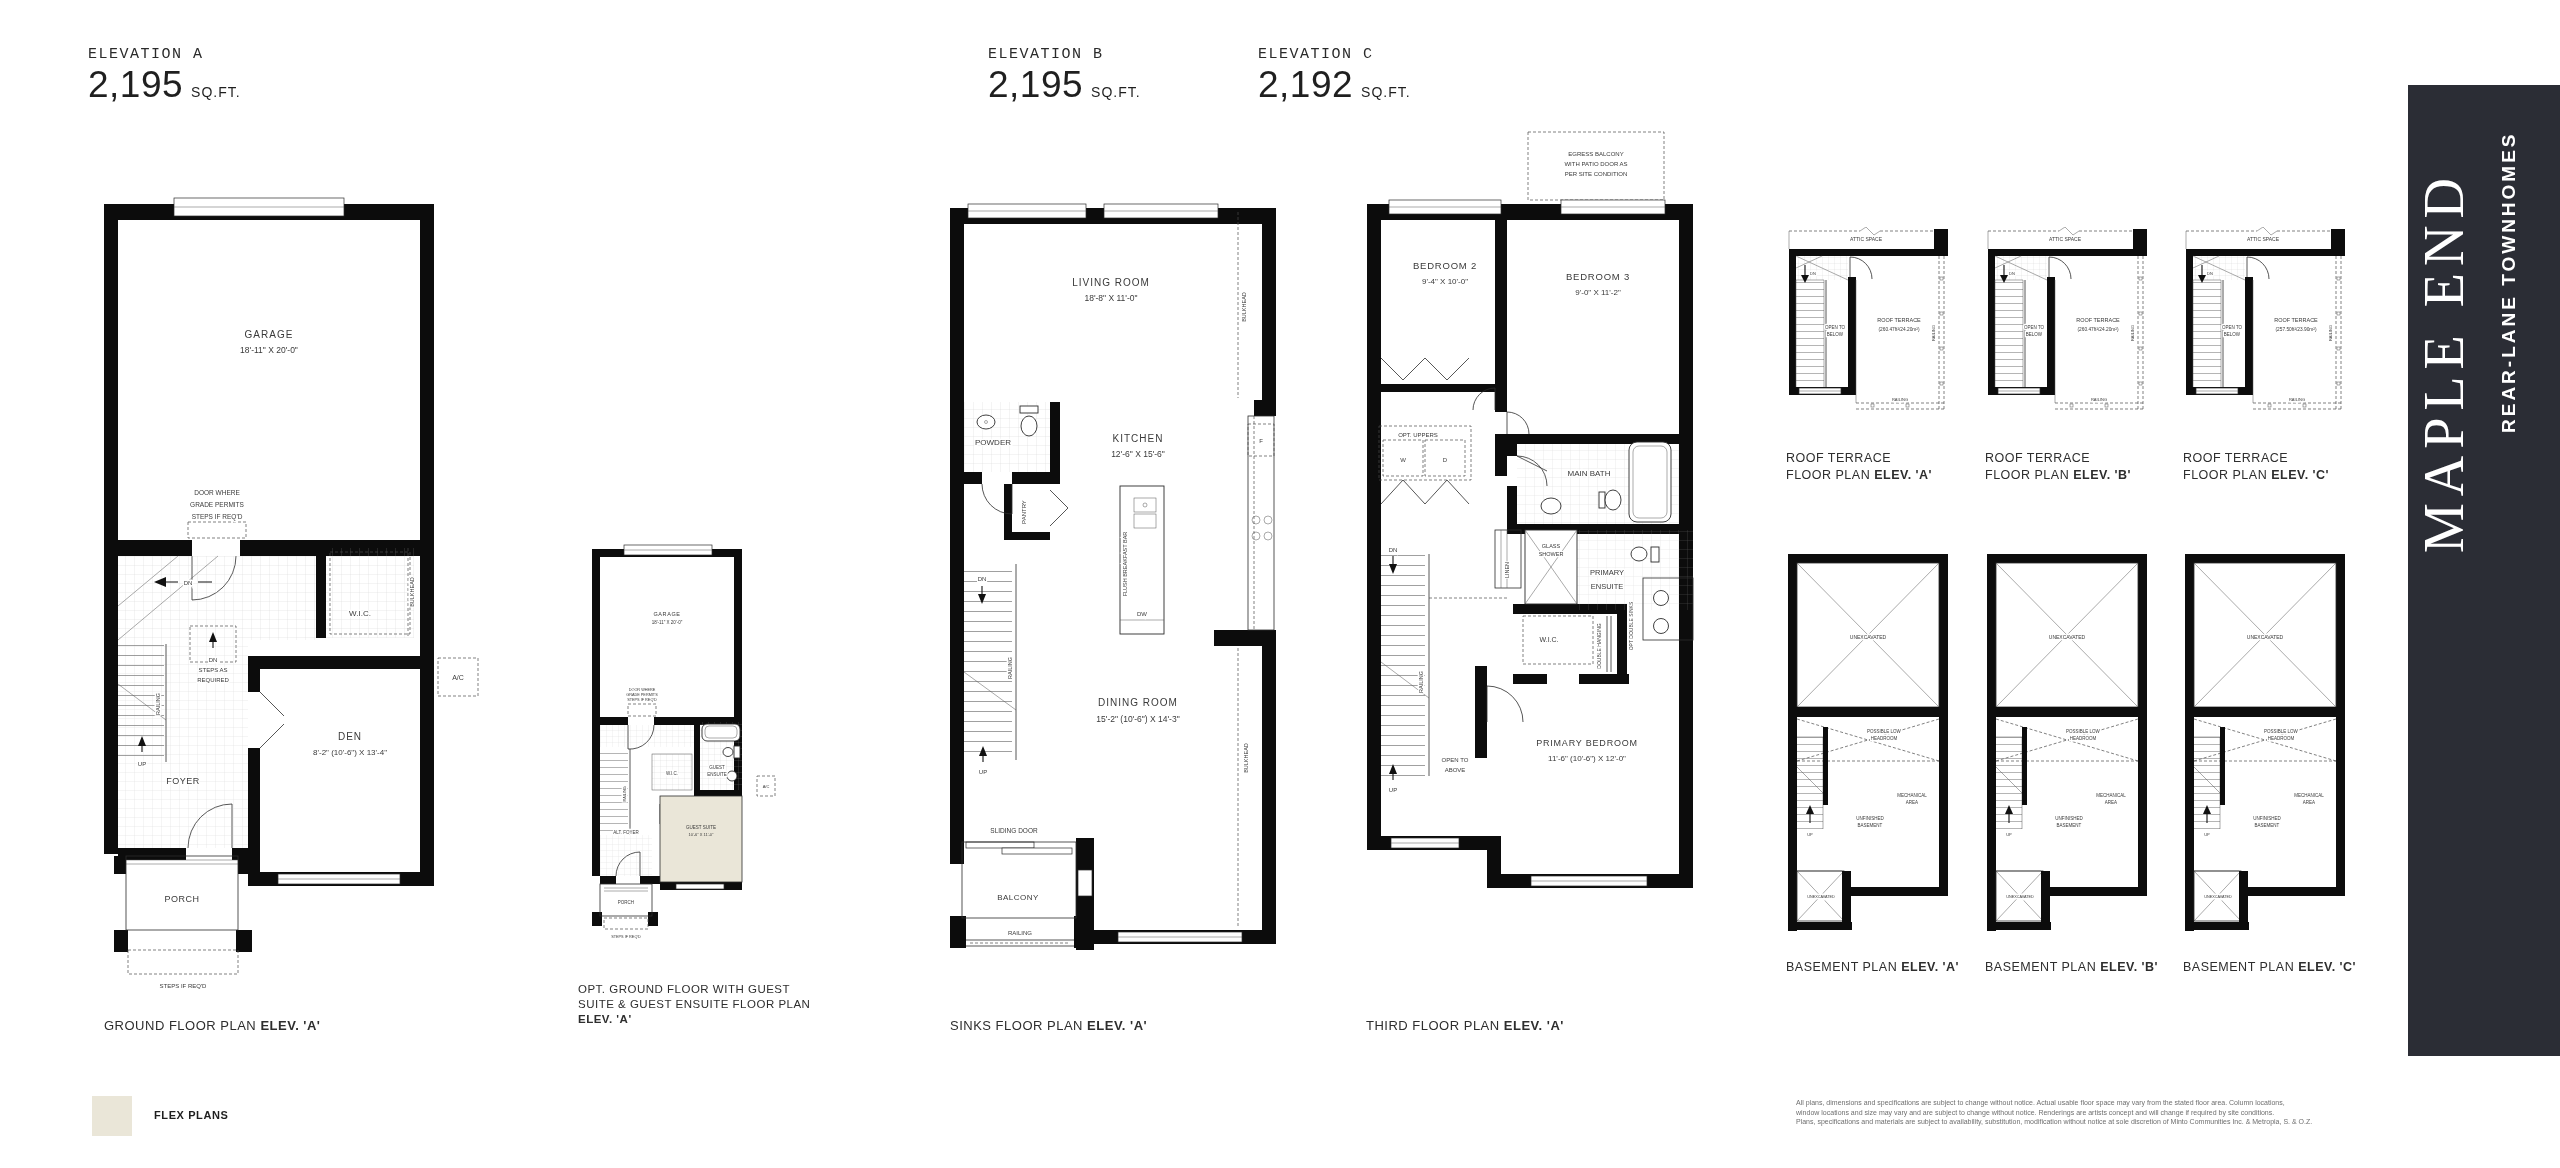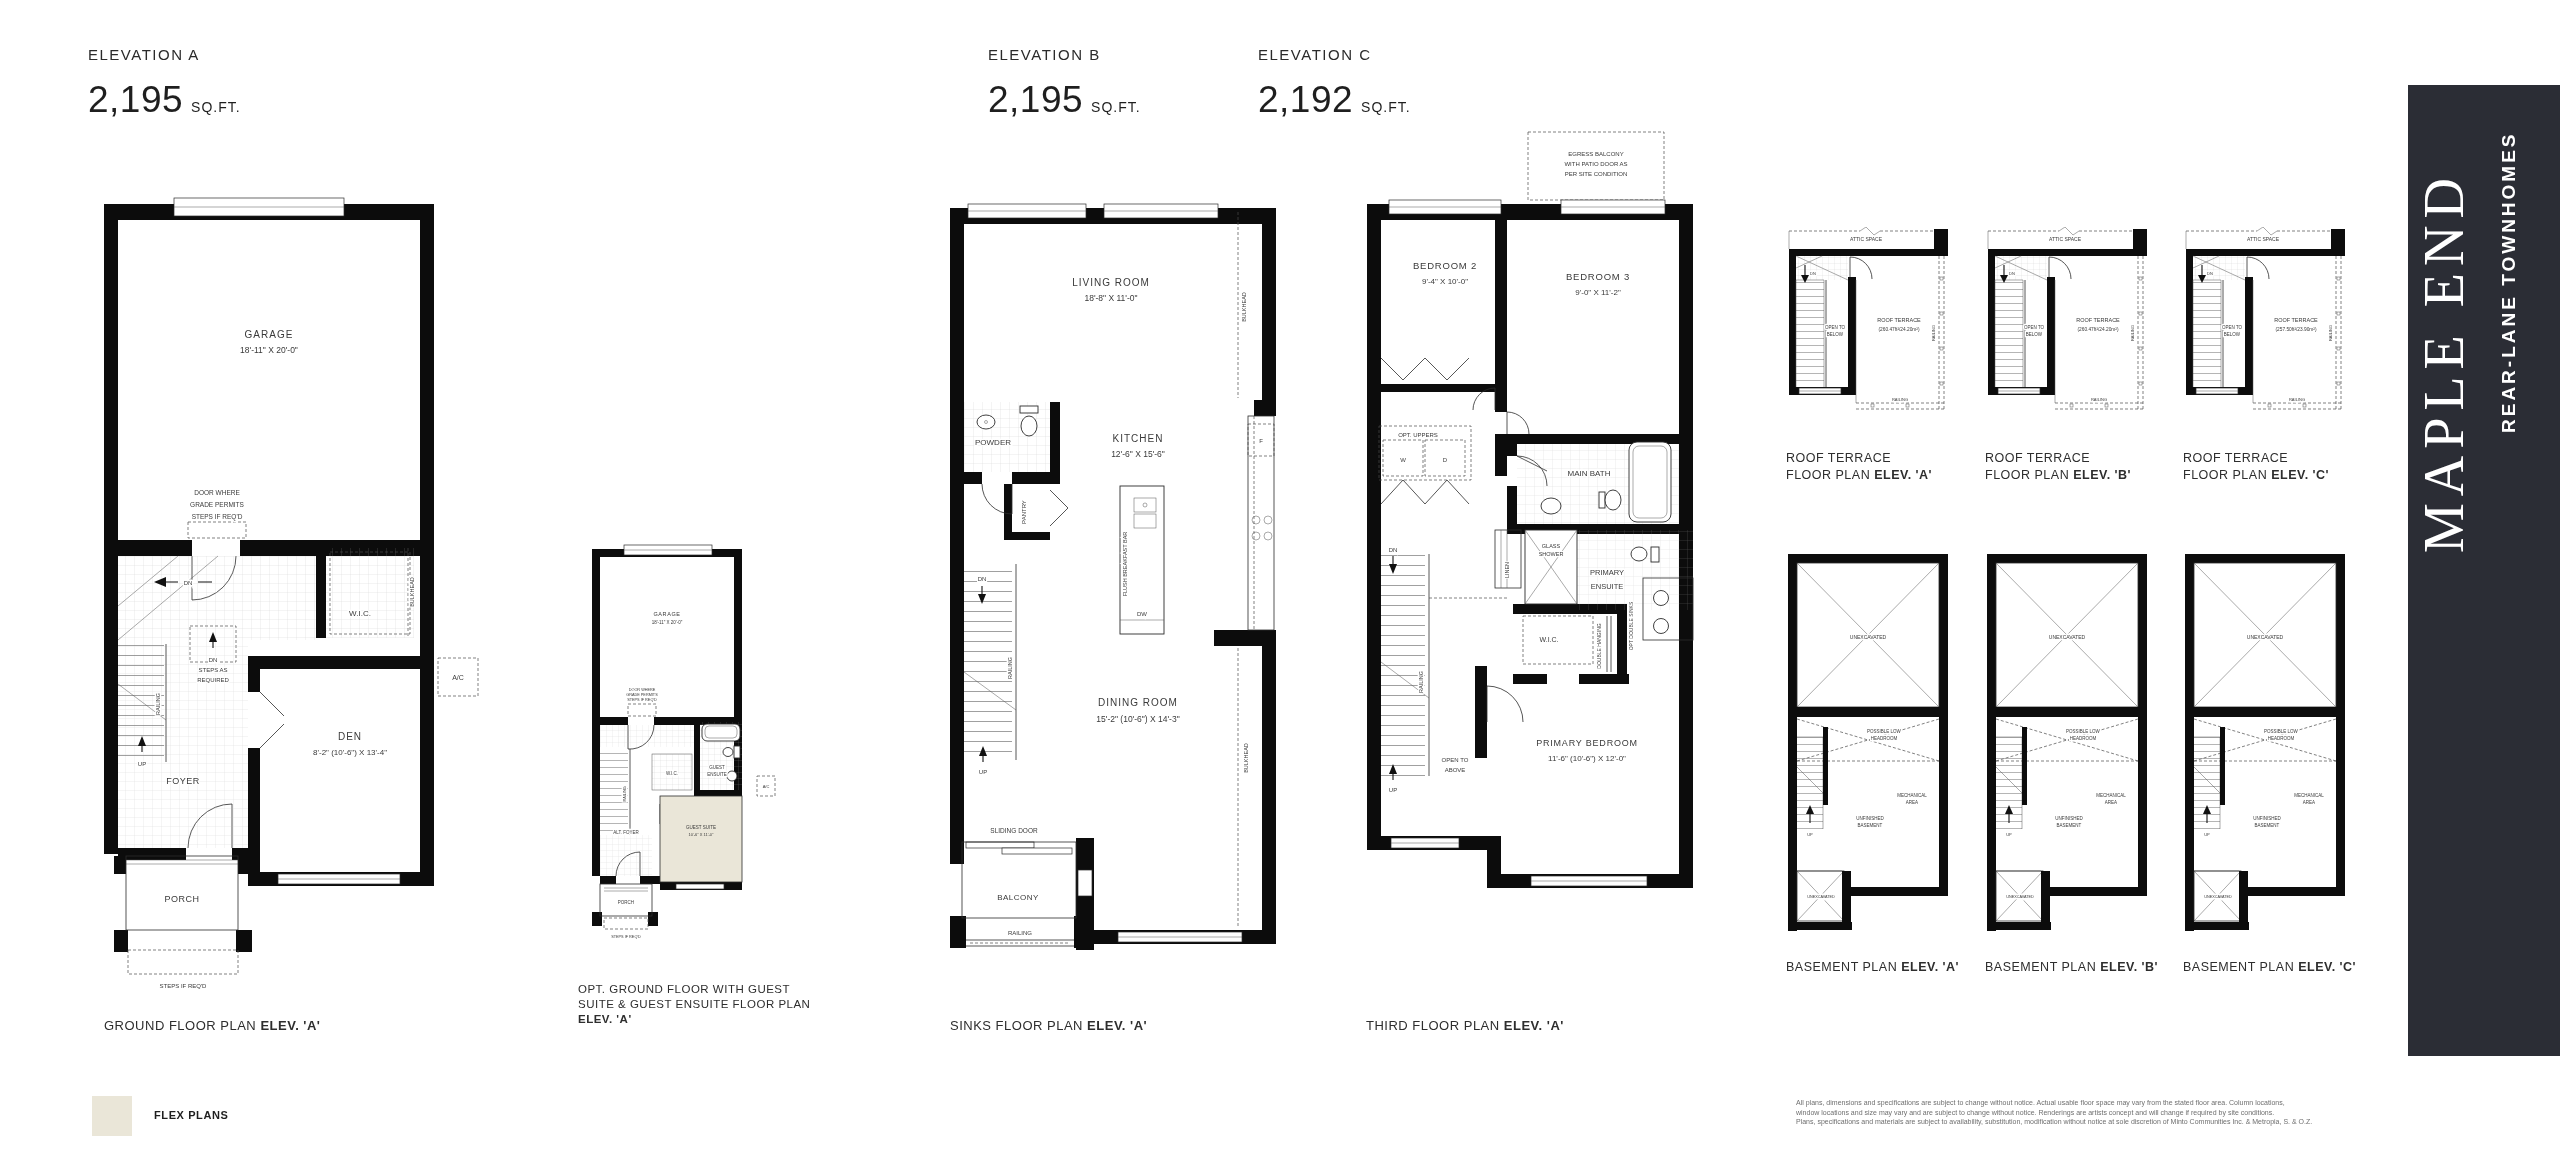--- a/index.html
+++ b/index.html
@@ -1,22 +1,22 @@
 <!DOCTYPE html>
 <html><head>
 <meta charset="utf-8">
 <style>
   * { margin:0; padding:0; box-sizing:border-box; }
   html,body { background:#fff; font-family:"Liberation Sans",sans-serif; }
   #canvas { position:relative; width:2560px; height:1168px; background:#fff; overflow:hidden; }
   .abs { position:absolute; }
 
   
-  .elev-label { font-size:15px; letter-spacing:1.5px; color:#2b2b2b; }
-  .sqft { display:flex; align-items:baseline; gap:8px; color:#1f1f1f; margin-top:16px; }
+  .elev-label { font-size:15px; letter-spacing:1.5px; color:#2b2b2b;font-family:Liberation Mono, monospace; }
+  .sqft { display:flex; align-items:baseline; gap:8px; color:#1f1f1f; margin-top:1px; }
   .sqft .num { font-size:37px; letter-spacing:.5px; }
   .sqft .unit { font-size:14px; letter-spacing:1px; }
   .features div { font-size:14.5px; letter-spacing:.8px; color:#2b2b2b; line-height:24px; }
 
   
   .cap { position:absolute; font-size:13px; letter-spacing:.5px; color:#2e2e2e; white-space:nowrap; }
   .cap b { font-weight:bold;text-align:center; }
   .cap.md { font-size:12.5px; line-height:17px; }
   .cap.sm { font-size:11.5px; line-height:15px; }
 

